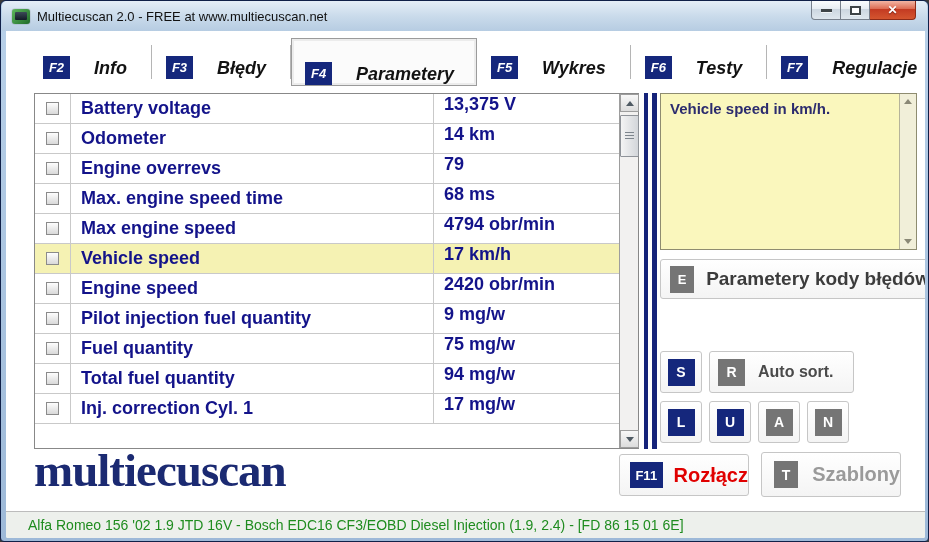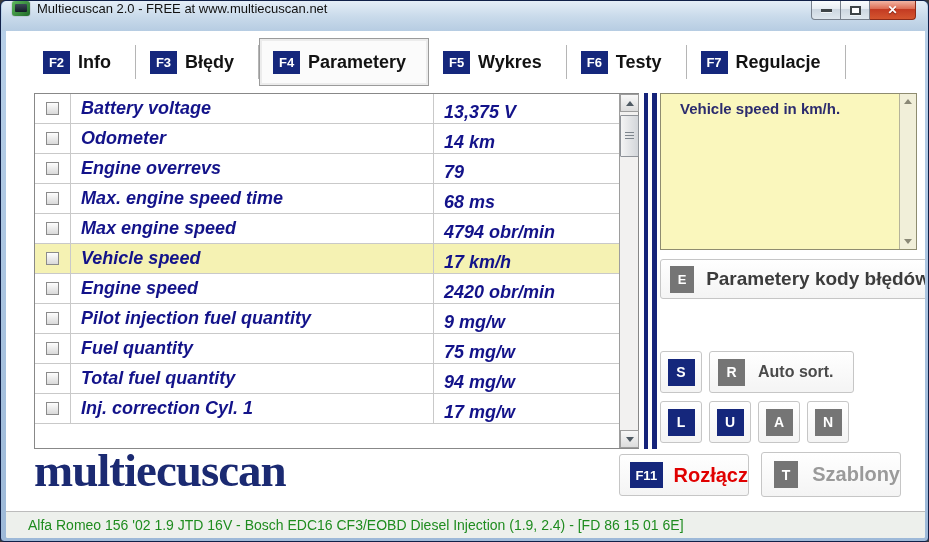--- a/index.html
+++ b/index.html
@@ -11,21 +11,21 @@
     border:1px solid #102048;
     border-radius:6px 6px 4px 4px;
     overflow:hidden;
   }
 
   
   .titlebar{
     position:absolute; left:1px; right:1px; top:0; height:30px;
     background:linear-gradient(#e5eef7,#cadbeb 50%,#b6cce2);
     border-radius:5px 5px 0 0;
-    display:flex; align-items:flex-start;
+    display:flex; align-items:center;
   }
   .app-icon{ width:18px; height:15px; margin:0 7px 0 10px; position:relative;
     background:linear-gradient(135deg,#5db85d,#1f6a28); border-radius:3px; box-shadow:0 0 1px #333; }
   .app-icon::after{ content:""; position:absolute; left:3px; top:3px; width:12px; height:8px;
     background:linear-gradient(#3c4a57,#121c26); border-radius:1px; }
   .title-text{ font-size:13px; color:#111; }
 
   .win-controls{ position:absolute; right:12px; top:0; display:flex; }
   .win-btn{
     height:19px; border:1px solid #77808c; border-top:none;
@@ -41,32 +41,32 @@
   .glyph-close{ color:#fff; font-size:12px; font-weight:bold; text-shadow:0 1px 1px #7a1b0c; line-height:1; }
 
   
   .content{
     position:absolute; left:5px; top:30px; width:919px; height:507px;
     background:#ffffff; border-radius:0 0 2px 2px; overflow:hidden;
   }
 
   
   .tab-bar{ position:absolute; left:23px; top:6px; height:50px; display:flex; align-items:center; }
-  .tab{ display:flex; align-items:center; gap:8px; padding:0 24px 0 14px; height:34px;
-        border-right:1px solid #b5b5b5; cursor:default; }
+  .tab{ display:flex; align-items:flex-end; gap:24px; padding:0 24px 0 14px; height:34px;
+        border-right:1px solid #b5b5b5; cursor:default;font-style:italic; }
   .tab .fkey{ min-width:27px; height:23px; background:#15277c; color:#fff; font-size:13px; font-weight:bold;
         display:flex; align-items:center; justify-content:center; }
   .tab .tab-label{ font-size:18px; font-weight:bold; color:#121212; }
   .tab.active{ height:48px; border:1px solid #9b9b9b; box-shadow:inset 0 0 0 2px #ececec; background:#fbfbfb; padding:0 22px 0 13px; }
 
   
   .param-wrap{ position:absolute; left:28px; top:62px; width:605px; height:356px;
     border:1px solid #888; display:flex; background:#fff; }
   .param-table{ width:584px; overflow:hidden; }
-  .param-row{ display:flex; height:30px; border-bottom:1px solid #c9c9c9; align-items:flex-end; background:#fff;font-style:italic; }
+  .param-row{ display:flex; height:30px; border-bottom:1px solid #c9c9c9; align-items:flex-start; background:#fff; }
   .param-row.selected{ background:#f5f2b3; }
   .cell-check{ width:36px; align-self:stretch; border-right:1px solid #c9c9c9; display:flex; align-items:center; justify-content:center; }
   .checkbox{ width:13px; height:13px; border:1px solid #8b8b8b; background:linear-gradient(#fefefe,#d9d9d9); }
   .cell-name{ width:363px; align-self:stretch; border-right:1px solid #c9c9c9; display:flex; align-items:center; padding-left:10px; }
   .cell-value{ flex:1; padding-left:10px; }
   .cell-name span,.cell-value{ font-size:18px; font-weight:bold; color:#13138a; white-space:nowrap; }
 
   
   .vscroll{ width:19px; background:#f2f1f0; border-left:1px solid #9d9d9d; position:relative; }
   .sb-btn{ position:absolute; left:0; width:19px; height:18px;
@@ -81,21 +81,21 @@
   .thumb-grip{ width:9px; height:8px;
     background:repeating-linear-gradient(#7d858d 0 1px, transparent 1px 3px); }
 
   
   .splitter{ position:absolute; left:638px; top:62px; width:13px; height:356px;
     background:linear-gradient(90deg,#15237a 0 4px,#ffffff 4px 8px,#15237a 8px 13px); }
 
   
   .info-box{ position:absolute; left:654px; top:62px; width:257px; height:157px;
     background:#faf7bd; border:1px solid #8e8c70; display:flex; }
-  .info-text{ flex:1; padding:6px 4px 0 19px; font-size:15px; font-weight:bold; color:#2c2c6e; }
+  .info-text{ flex:1; padding:6px 4px 0 9px; font-size:15px; font-weight:bold; color:#2c2c6e; }
   .info-scroll{ width:17px; border-left:1px solid #b5b39a; position:relative; background:#f1efd9; }
   .info-scroll .sb-btn{ width:15px; height:15px; border:none; background:#f1efd9; }
   .info-scroll .arr-up{ border-bottom-color:#8a8876; border-left-width:4px; border-right-width:4px; }
   .info-scroll .arr-down{ border-top-color:#8a8876; }
 
   .btn{ background:linear-gradient(#ffffff,#f4f4f4); border:1px solid #c6c6c6; border-radius:3px;
     display:flex; align-items:center; cursor:default; }
   .keycap{ display:flex; align-items:center; justify-content:center; color:#fff; font-weight:bold; }
   .keycap.navy{ background:#15277c; } .keycap.gray{ background:#757575; }
 

